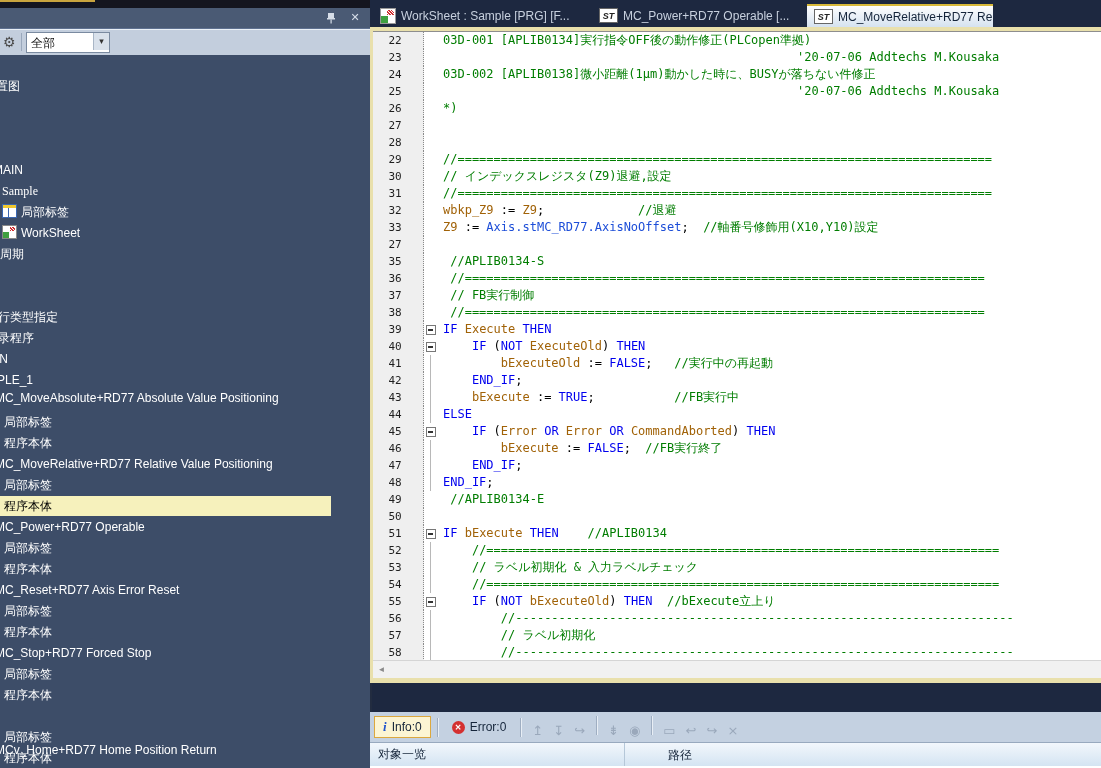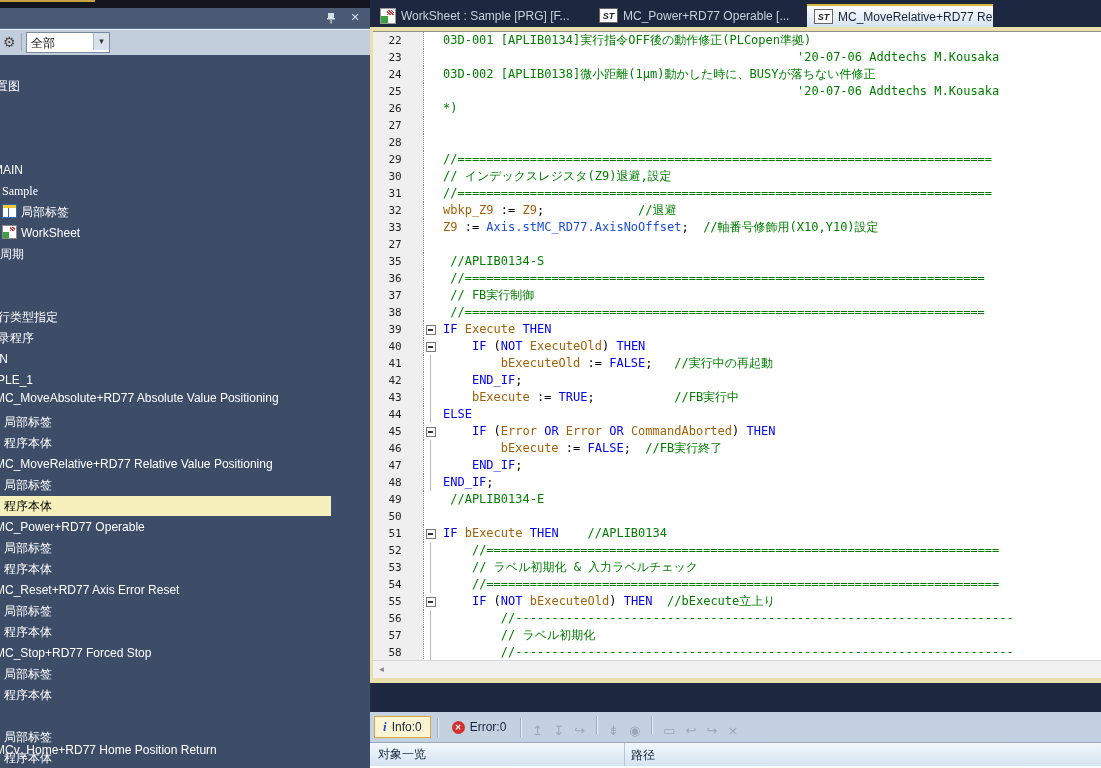--- a/index.html
+++ b/index.html
@@ -83,21 +83,21 @@
   .info-i{font:italic bold 13px "Liberation Serif",serif;color:#2255CC;}
   .err-i{display:inline-block;width:13px;height:13px;border-radius:50%;background:#D43030;
          color:#FFF;font:bold 8px "Liberation Sans",sans-serif;line-height:13px;text-align:center;}
   .vsep{display:inline-block;width:1px;height:19px;background:#9FAEC2;margin:0 6px;
         box-shadow:1px 0 0 #E8EEF5;}
   .dico{font-family:"DejaVu Sans",sans-serif;font-size:13px;color:#9AA8BB;margin:0 5px;}
   .bp-tabhead{position:absolute;left:370px;top:743px;width:731px;height:23px;
            background:linear-gradient(#F2F7FC,#D4E4F2);border-bottom:1px solid #93A9BF;
            display:flex;font-size:12px;color:#15253A;align-items:center;}
   .bp-tabhead .col1{width:255px;padding-left:8px;box-sizing:border-box;border-right:1px solid #B5C7D8;height:100%;line-height:22px;}
-  .bp-tabhead .col2{padding-left:6px;line-height:22px;}
+  .bp-tabhead .col2{padding-left:6px;line-height:22px;margin-left:37px;}
   .bp-body{position:absolute;left:370px;top:766px;width:731px;height:2px;background:#FFF;}
 </style>
 </head>
 <body>
 
 <div id="root">
 
   <div class="tl-strip">
     <div class="tl-gold"></div>
   </div>

